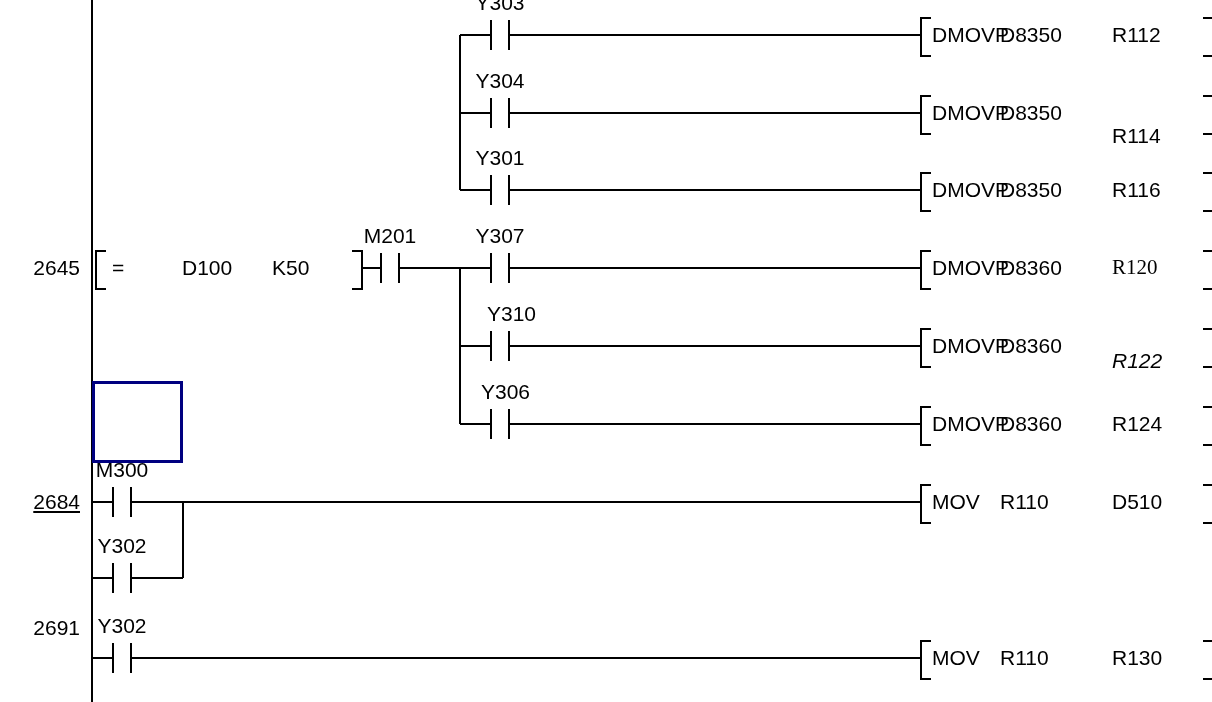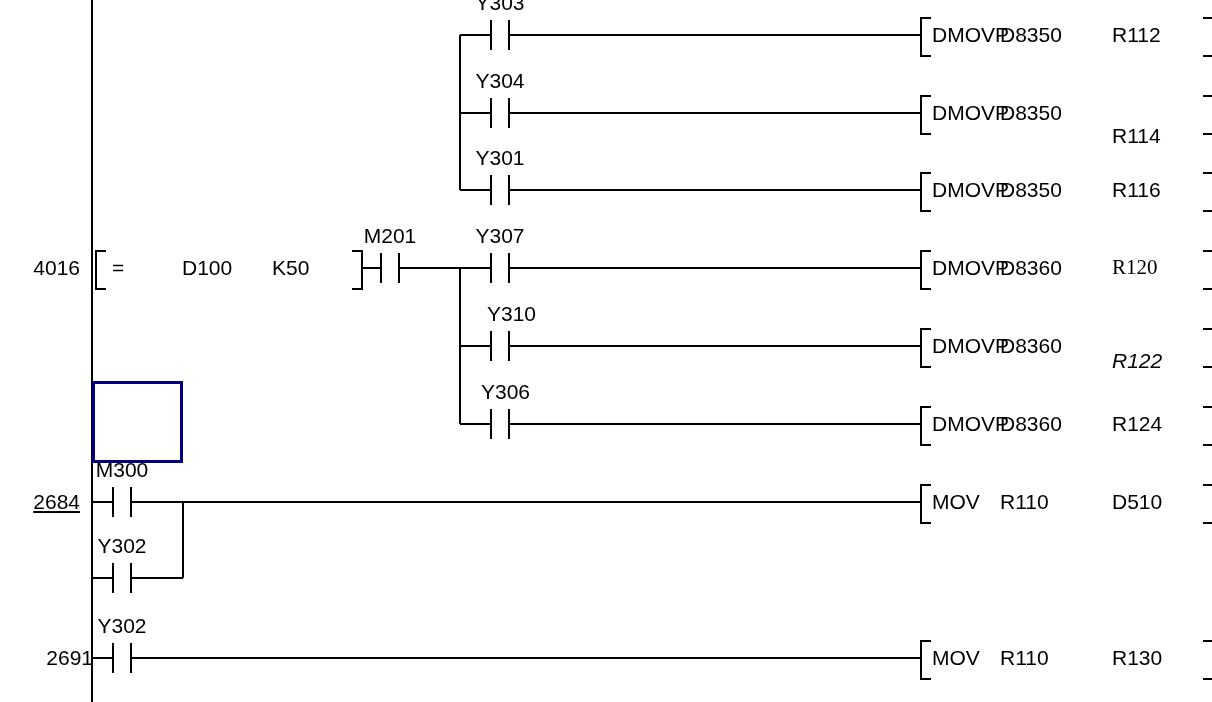--- a/index.html
+++ b/index.html
@@ -123,21 +123,21 @@
       <div class="bar bar-left"></div>
       <div class="bar bar-right"></div>
       <div class="contact-label">Y301</div>
     </div>
     <div class="wire-h" style="left: 510px; top: 189px; width: 410px;"></div>
     <div class="bracket-open" style="left: 920px; top: 172px;"></div>
     <div class="instr-text" style="left: 932px; top: 179px;">DMOVP</div>
     <div class="instr-text" style="left: 1000px; top: 179px;">D8350</div>
     <div class="instr-text" style="left: 1112px; top: 179px;">R116</div>
     <div class="bracket-close" style="left: 1203px; top: 172px;"></div>
-    <div class="rung-number" style="left: 0px; top: 257px; width: 80px;">4016</div>
+    <div class="rung-number" style="left: 0px; top: 257px; width: 80px;">2645</div>
     <div class="bracket-open" style="left: 95px; top: 250px;"></div>
     <div class="instr-text" style="left: 112px; top: 257px;">=</div>
     <div class="instr-text" style="left: 182px; top: 257px;">D100</div>
     <div class="instr-text" style="left: 272px; top: 257px;">K50</div>
     <div class="bracket-close" style="left: 352px; top: 250px;"></div>
     <div class="wire-h" style="left: 361px; top: 267px; width: 19px;"></div>
     <div class="contact" style="left: 380px; top: 253px; width: 20px; height: 30px;">
       <div class="bar bar-left"></div>
       <div class="bar bar-right"></div>
       <div class="contact-label">M201</div>
@@ -195,21 +195,21 @@
       <div class="bar bar-left"></div>
       <div class="bar bar-right"></div>
       <div class="contact-label">Y302</div>
     </div>
     <div class="wire-h" style="left: 132px; top: 577px; width: 51px;"></div>
     <div class="bracket-open" style="left: 920px; top: 484px;"></div>
     <div class="instr-text" style="left: 932px; top: 491px;">MOV</div>
     <div class="instr-text" style="left: 1000px; top: 491px;">R110</div>
     <div class="instr-text" style="left: 1112px; top: 491px;">D510</div>
     <div class="bracket-close" style="left: 1203px; top: 484px;"></div>
-    <div class="rung-number" style="left: 0px; top: 647px; width: 80px; padding-left: 13px;">2691</div>
+    <div class="rung-number" style="left: 0px; top: 617px; width: 80px;">2691</div>
     <div class="wire-h" style="left: 92px; top: 657px; width: 20px;"></div>
     <div class="contact" style="left: 112px; top: 643px; width: 20px; height: 30px;">
       <div class="bar bar-left"></div>
       <div class="bar bar-right"></div>
       <div class="contact-label">Y302</div>
     </div>
     <div class="wire-h" style="left: 132px; top: 657px; width: 788px;"></div>
     <div class="bracket-open" style="left: 920px; top: 640px;"></div>
     <div class="instr-text" style="left: 932px; top: 647px;">MOV</div>
     <div class="instr-text" style="left: 1000px; top: 647px;">R110</div>

